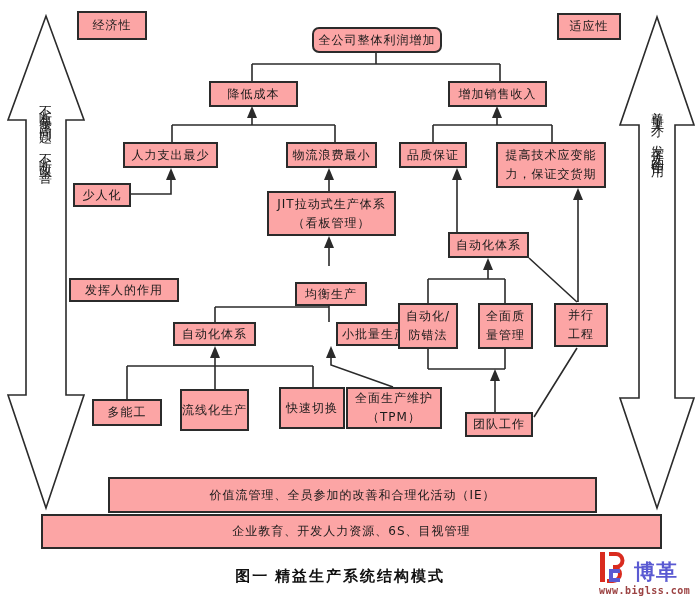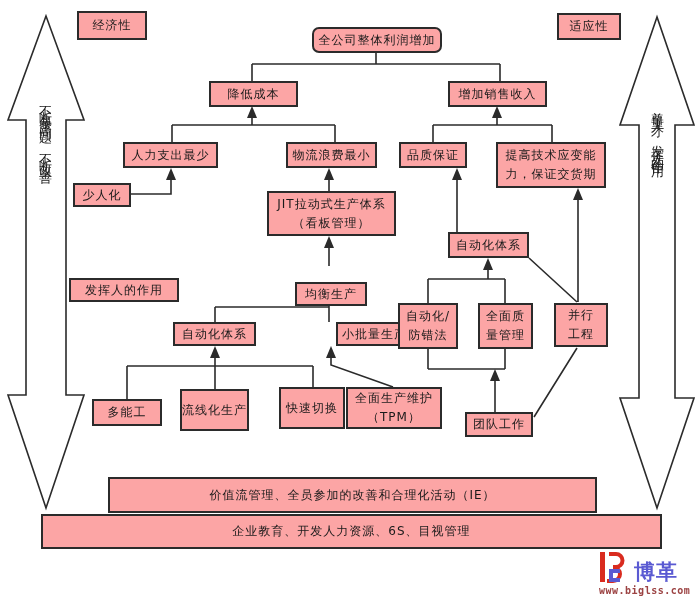--- a/index.html
+++ b/index.html
@@ -106,20 +106,21 @@
       <div class="node" style="left: 346px; top: 387px; width: 96px; height: 42px;">全面生产维护
 （TPM）</div>
       <div class="node" style="left: 465px; top: 412px; width: 68px; height: 25px;">团队工作</div>
       <div class="node" style="left: 108px; top: 477px; width: 489px; height: 36px;">价值流管理、全员参加的改善和合理化活动（IE）</div>
       <div class="node" style="left: 41px; top: 514px; width: 621px; height: 35px;">企业教育、开发人力资源、6S、目视管理</div>
     </div>
 
   <div class="vlabel" style="left:36px;top:96px;height:220px;">不断暴露问题，不断改善</div>
   <div class="vlabel" style="left:648px;top:102px;height:205px;letter-spacing:4px;">尊重人才，发挥人的作用</div>
 
+  <div id="caption">图一  精益生产系统结构模式</div>
 
   <div id="logo">
     <div class="row">
       <svg width="27" height="32" viewBox="0 0 27 32">
         <rect x="1" y="1" width="5" height="30" fill="#d92b1f"></rect>
         <path d="M10,3 h7 a6.5,6.5 0 0 1 0,13 h-3 a7,7 0 0 1 0,14 h-6" fill="none" stroke="#d92b1f" stroke-width="4"></path>
         <path d="M21,20 h-9 v9 h9" fill="none" stroke="#5a5ad2" stroke-width="4"></path>
       </svg>
       <span id="brand-text">博革</span>
     </div>

